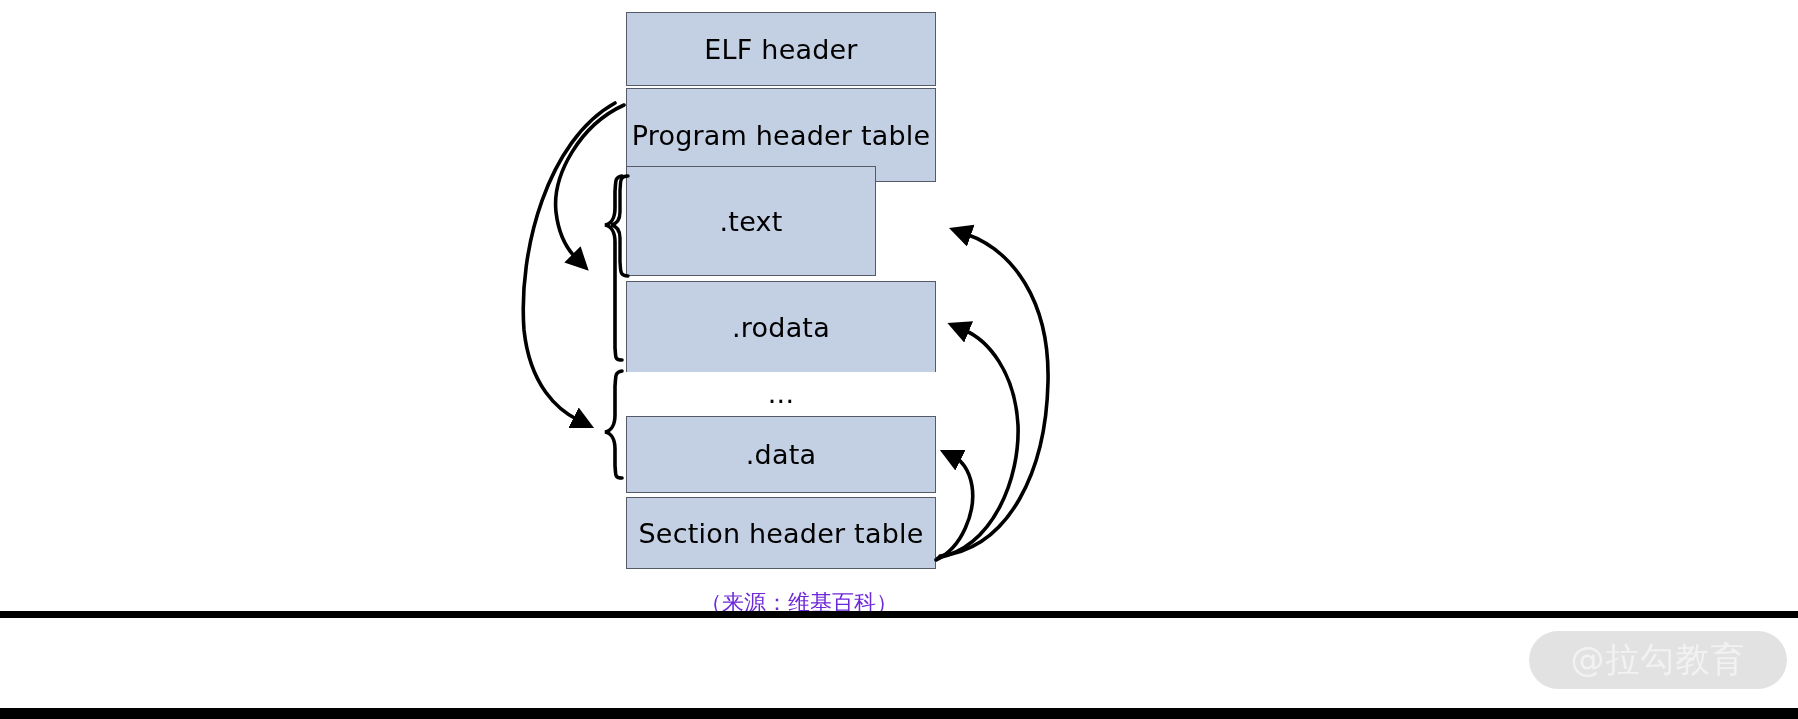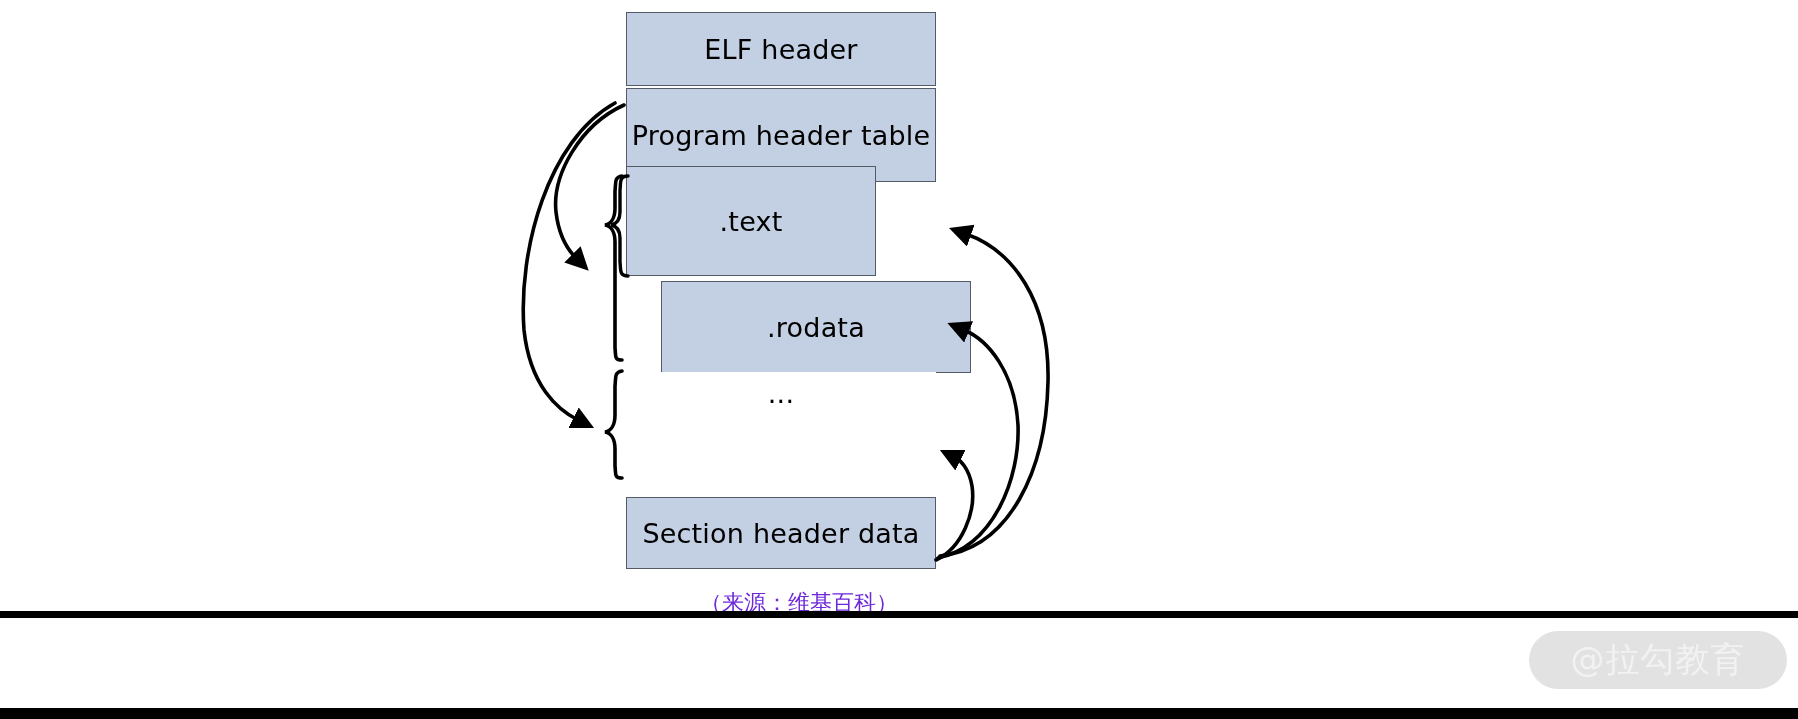--- a/index.html
+++ b/index.html
@@ -92,31 +92,34 @@
   </div>
 
   <div class="block" style="left:626px; top:88px; width:310px; height:94px;">
     <span>Program header table</span>
   </div>
 
   <div class="block" style="left:626px; top:166px; width:250px; height:110px;">
     <span>.text</span>
   </div>
 
-  <div class="block" style="left:626px; top:281px; width:310px; height:92px;margin-left:35px;">
+  <div class="block" style="left:626px; top:281px; width:310px; height:92px;">
     <span>.rodata</span>
   </div>
 
   <div class="block plain" style="left:626px; top:372px; width:310px; height:42px;">
     <span>...</span>
   </div>
 
+  <div class="block" style="left:626px; top:416px; width:310px; height:77px;">
+    <span>.data</span>
+  </div>
 
   <div class="block" style="left:626px; top:497px; width:310px; height:72px;">
-    <span>Section header data</span>
+    <span>Section header table</span>
   </div>
 
   <svg id="overlay" viewBox="0 0 1798 719" xmlns="http://www.w3.org/2000/svg">
     <defs>
       <marker id="head" markerWidth="9" markerHeight="9" refX="1.4" refY="3.2" orient="auto" markerUnits="strokeWidth">
         <path d="M0,0 L0,6.4 L6.4,3.2 z" fill="#000000"></path>
       </marker>
     </defs>
 
     <path d="M 620,176 C 611,176 613,182 612,190

